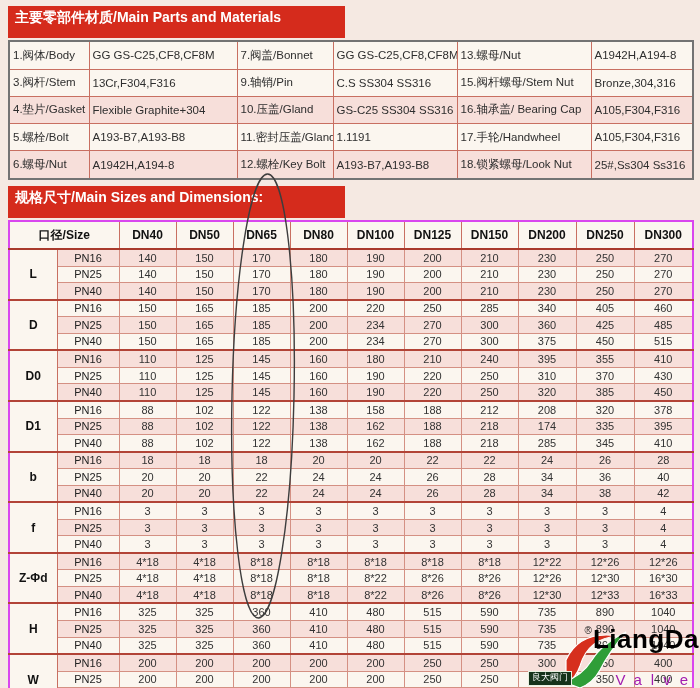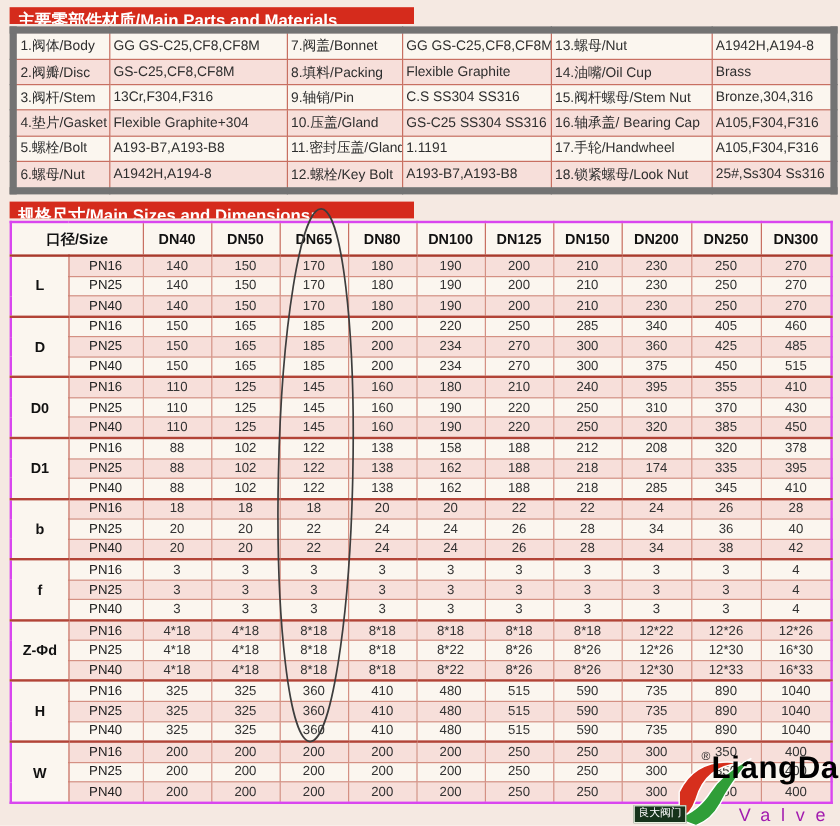--- a/index.html
+++ b/index.html
@@ -3,31 +3,31 @@
 <meta charset="utf-8">
 <style>
   html,body{margin:0;padding:0;}
   .page{
     position:relative;width:700px;height:688px;overflow:hidden;
     background:#f5e9e2;
     font-family:"Liberation Sans", sans-serif;
   }
   .inner{padding:6px 8px 0 8px;}
   .title-bar{
-    width:337px;height:14px;box-sizing:border-box;
+    width:337px;height:32px;box-sizing:border-box;
     background:#d52b1c;color:#ffffff;
     font-size:14px;font-weight:bold;line-height:16px;
     padding:3px 6px 3px 7px;white-space:nowrap;overflow:hidden;
   }
   .title-bar.second{margin-top:6px;}
   table{border-collapse:collapse;table-layout:fixed;}
   
   table.materials{
     width:684px;height:140px;margin-top:2px;
-    border:6px solid #737373;
+    border:2px solid #737373;
   }
   table.materials td{
     border:1px solid #c86f61;
     font-size:11.5px;color:#2e2e2e;
     padding:0 3px;white-space:nowrap;overflow:hidden;
     vertical-align:middle;
   }
   
   table.dims{
     width:684px;height:486px;margin-top:2px;
@@ -91,28 +91,20 @@
           <col style="width:102px">
       </colgroup>
       <tbody id="materials-body">
           <tr class="cream">
             <td>1.阀体/Body</td>
             <td>GG GS-C25,CF8,CF8M</td>
             <td>7.阀盖/Bonnet</td>
             <td>GG GS-C25,CF8,CF8M</td>
             <td>13.螺母/Nut</td>
             <td>A1942H,A194-8</td>
-          </tr>
-          <tr class="pink">
-            <td>2.阀瓣/Disc</td>
-            <td>GS-C25,CF8,CF8M</td>
-            <td>8.填料/Packing</td>
-            <td>Flexible Graphite</td>
-            <td>14.油嘴/Oil Cup</td>
-            <td>Brass</td>
           </tr>
           <tr class="cream">
             <td>3.阀杆/Stem</td>
             <td>13Cr,F304,F316</td>
             <td>9.轴销/Pin</td>
             <td>C.S SS304 SS316</td>
             <td>15.阀杆螺母/Stem Nut</td>
             <td>Bronze,304,316</td>
           </tr>
           <tr class="pink">

